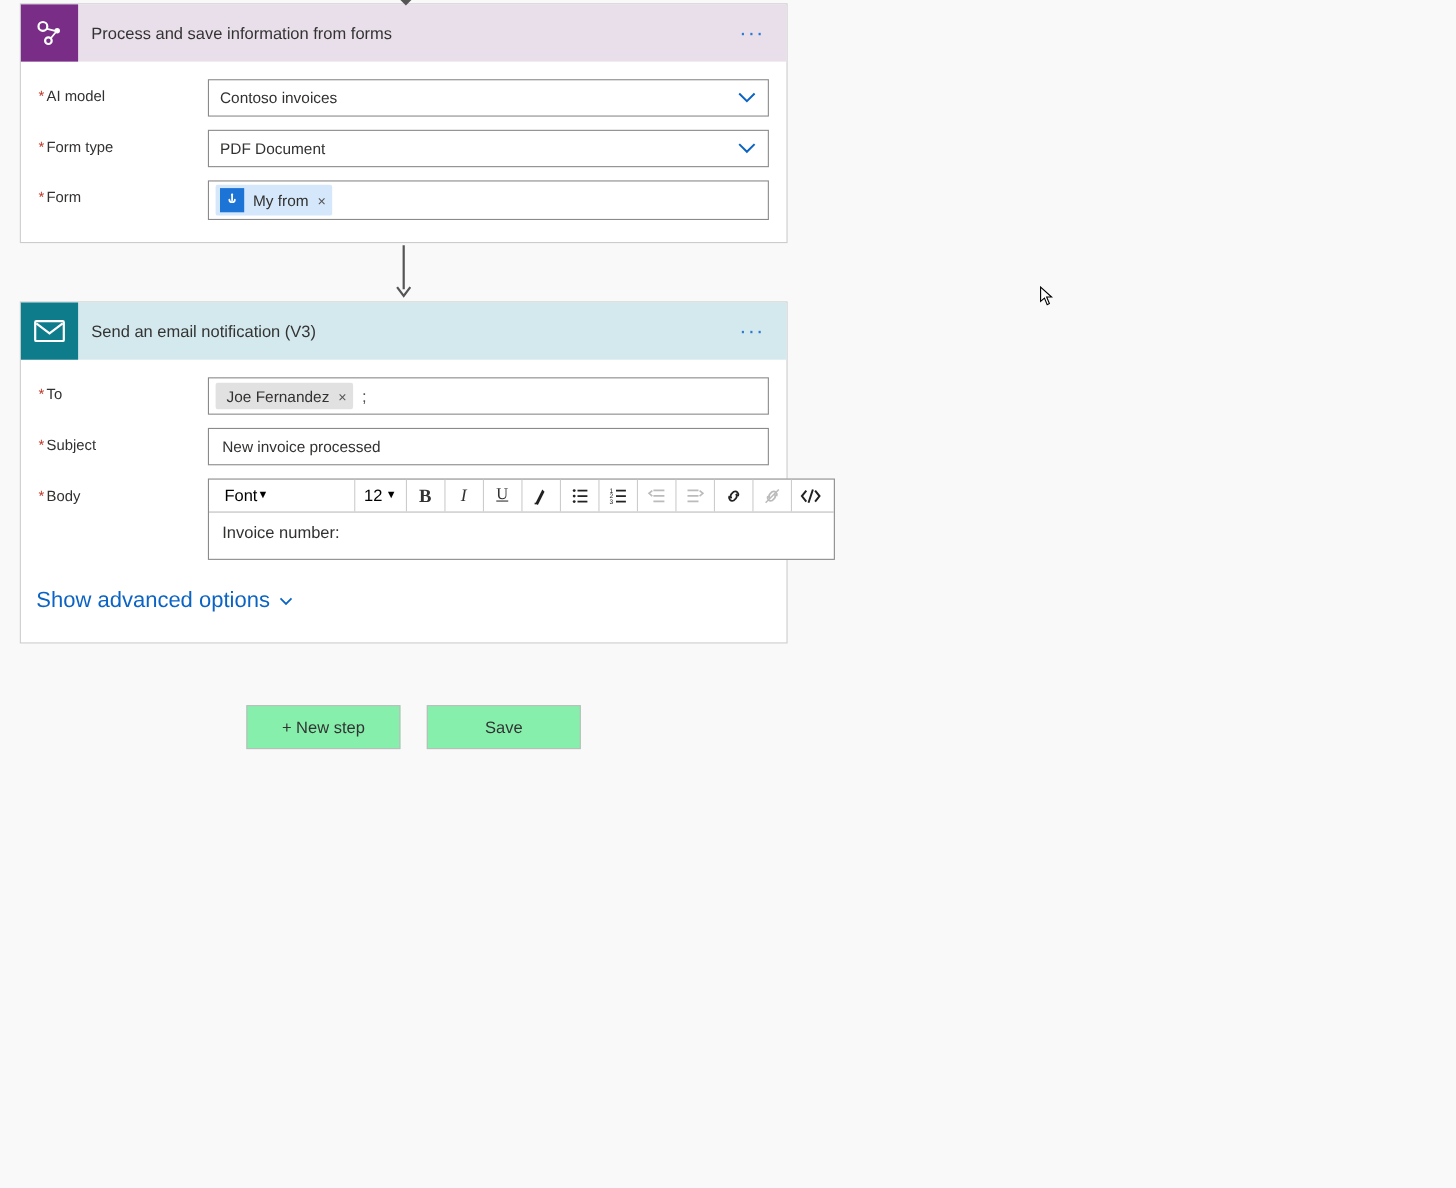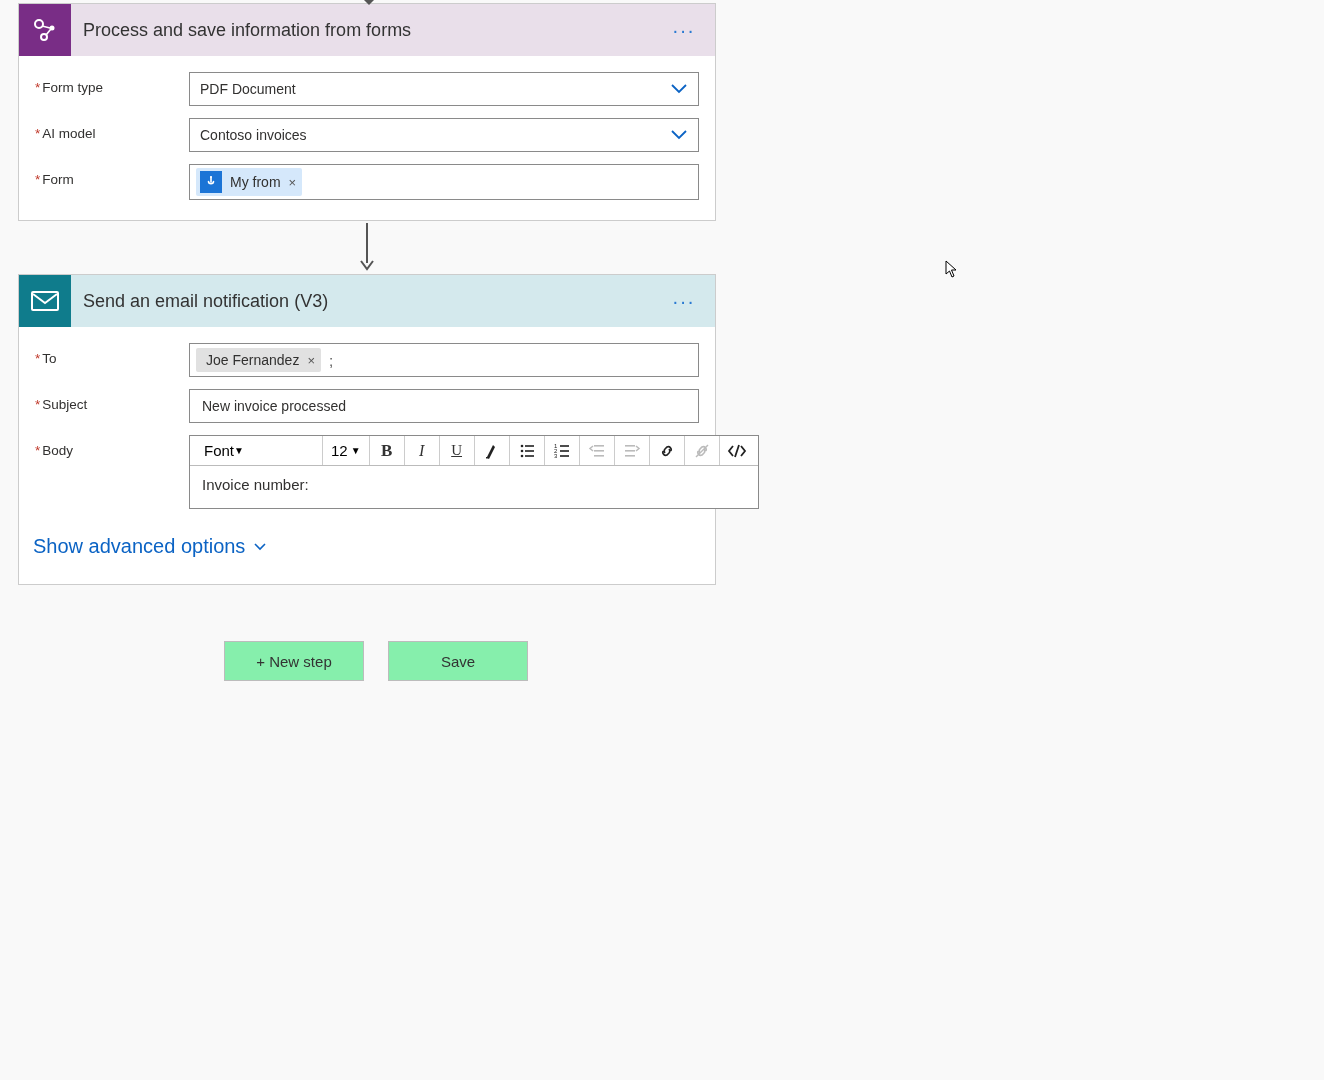--- a/index.html
+++ b/index.html
@@ -20,21 +20,21 @@
     display: flex; align-items: center;
     height: 52px; padding: 0 16px 0 0;
   }
   .card-header .icon-box {
     width: 52px; height: 52px;
     display: flex; align-items: center; justify-content: center;
     flex-shrink: 0;
   }
   .card-header .title {
     flex: 1; padding-left: 12px;
-    font-size: 18px; color: #333;
+    font-size: 15px; color: #333;
   }
   .card-header .ellipsis {
     color: #2a7ad2; font-size: 20px; letter-spacing: 1px; cursor: pointer;
     padding: 0 4px;
   }
   .card-body { padding: 16px 16px 6px 16px; }
 
   
   .hdr-ai { background: #e9dfea; }
   .icon-ai { background: #792d86; }
@@ -157,38 +157,38 @@
           <line x1="11" y1="10" x2="19" y2="12" stroke="#fff" stroke-width="1.6"></line>
           <line x1="19.5" y1="13.5" x2="15" y2="19" stroke="#fff" stroke-width="1.6"></line>
         </svg>
       </div>
       <div class="title">Process and save information from forms</div>
       <div class="ellipsis">···</div>
     </div>
     <div class="card-body">
 
       <div class="field-row">
-        <div class="field-label"><span class="req">*</span><span>Form type</span></div>
+        <div class="field-label"><span class="req">*</span><span>AI model</span></div>
         <div class="field-control">
           <div class="select-box">
-            <span>PDF Document</span>
+            <span>Contoso invoices</span>
             <span class="chev">
               <svg width="18" height="12" viewBox="0 0 18 12">
                   <path d="M2 2 L9 9 L16 2" fill="none" stroke="#0b63c4" stroke-width="1.8"></path>
                 </svg>
             </span>
           </div>
         </div>
       </div>
 
       <div class="field-row">
-        <div class="field-label"><span class="req">*</span><span>AI model</span></div>
+        <div class="field-label"><span class="req">*</span><span>Form type</span></div>
         <div class="field-control">
           <div class="select-box">
-            <span>Contoso invoices</span>
+            <span>PDF Document</span>
             <span class="chev">
               <svg width="18" height="12" viewBox="0 0 18 12">
                   <path d="M2 2 L9 9 L16 2" fill="none" stroke="#0b63c4" stroke-width="1.8"></path>
                 </svg>
             </span>
           </div>
         </div>
       </div>
 
       <div class="field-row" style="margin-bottom:14px;">

